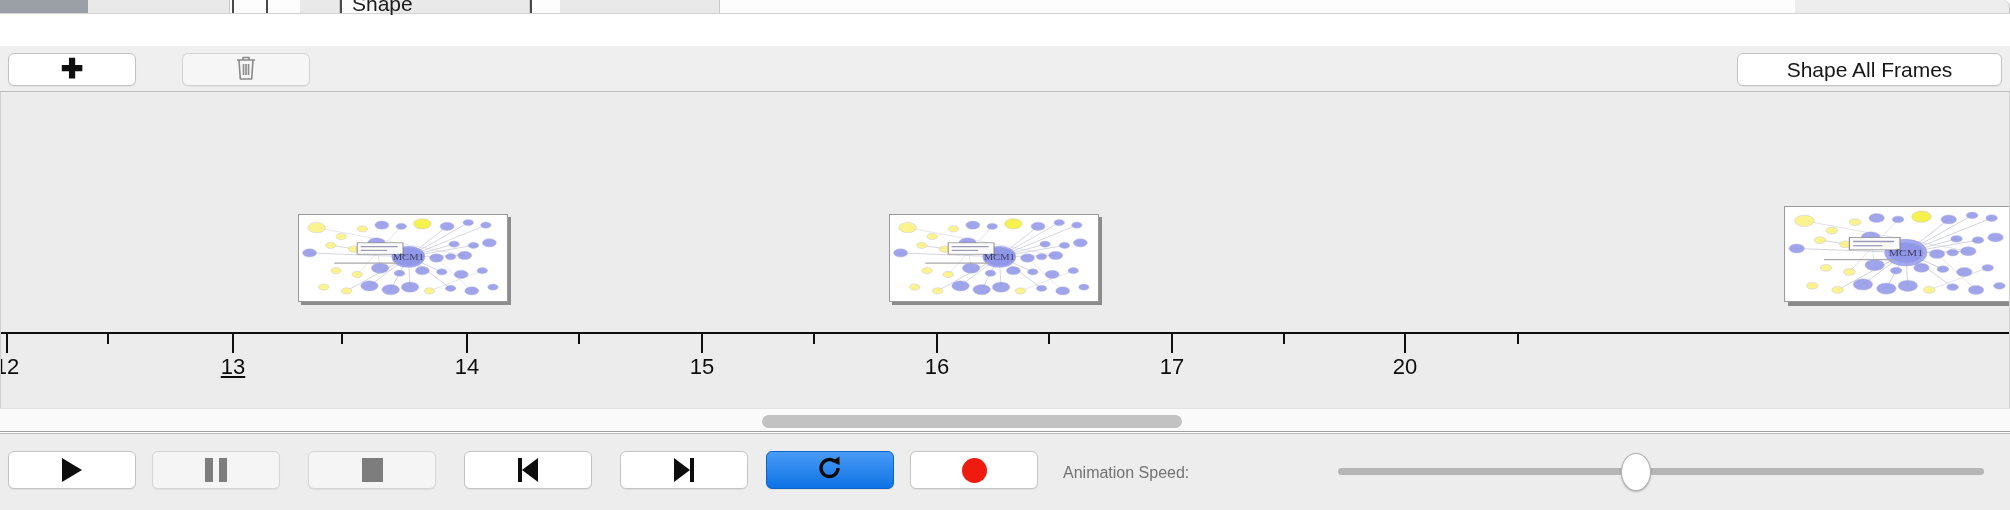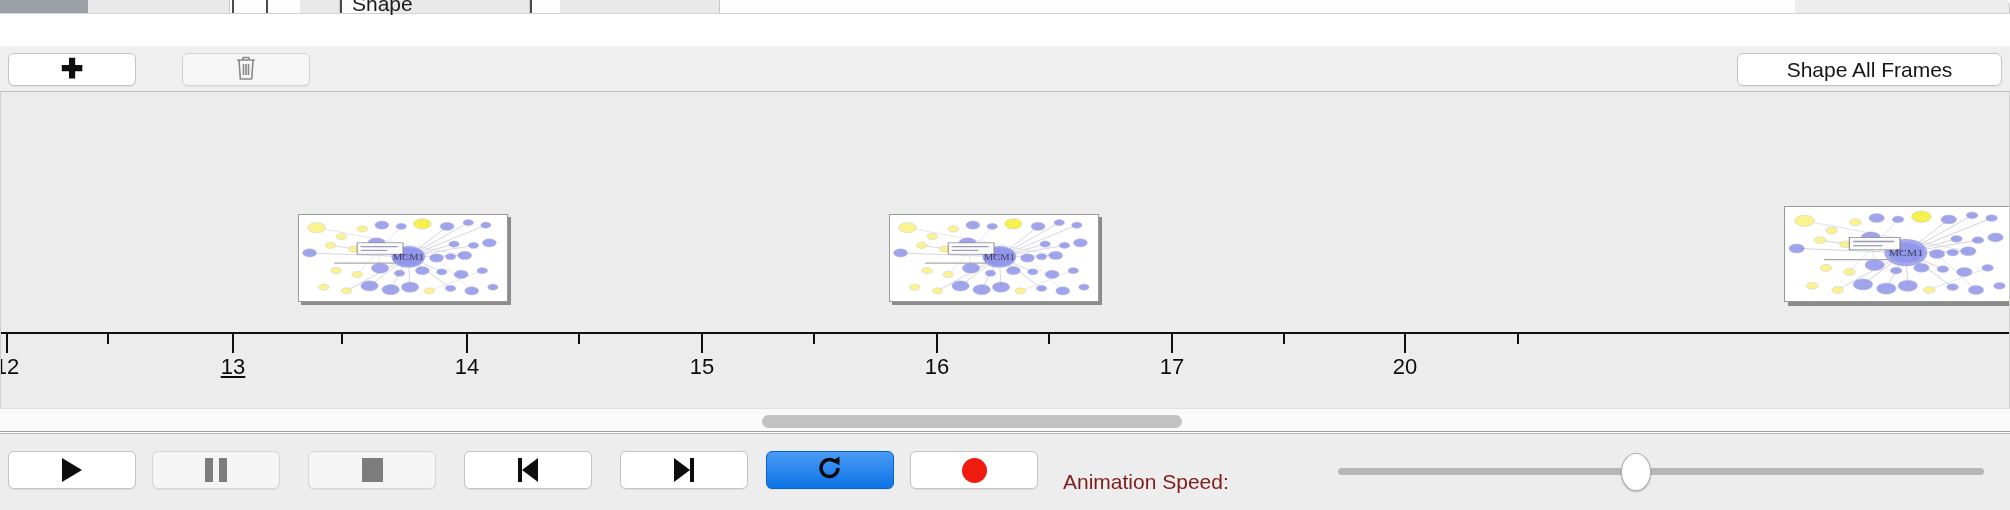--- a/index.html
+++ b/index.html
@@ -146,22 +146,22 @@
   .skip-b .bar { width: 4px; height: 24px; background: #0d0d0d; }
   .skip-b .tri { width: 0; height: 0; border-right: 16px solid #0d0d0d;
                  border-top: 12px solid transparent; border-bottom: 12px solid transparent; }
   .skip-f { display: flex; align-items: center; }
   .skip-f .tri { width: 0; height: 0; border-left: 16px solid #0d0d0d;
                  border-top: 12px solid transparent; border-bottom: 12px solid transparent; }
   .skip-f .bar { width: 4px; height: 24px; background: #0d0d0d; }
   .rec-dot { width: 25px; height: 25px; border-radius: 50%; background: #f01b0f; }
 
   .speed-label {
-    position: absolute; left: 1063px; top: 36px;
-    font-size: 21px; color: #7f1d1d; white-space: nowrap;
+    position: absolute; left: 1063px; top: 30px;
+    font-size: 16px; color: #737373; white-space: nowrap;
   }
   .slider { position: absolute; left: 1338px; top: 34px; width: 646px; height: 8px; }
   .slider-track { position: absolute; left: 0; top: 0; width: 646px; height: 7px;
                   background: #b6b6b6; border-radius: 4px; }
   .slider-thumb {
     position: absolute; left: 289px; top: -15px; width: 30px; height: 38px;
     background: #ffffff; border: 1px solid #b0b0b0; border-radius: 50%;
     box-shadow: 0 1px 2px rgba(0,0,0,0.25); cursor: pointer;
   }
 </style>

